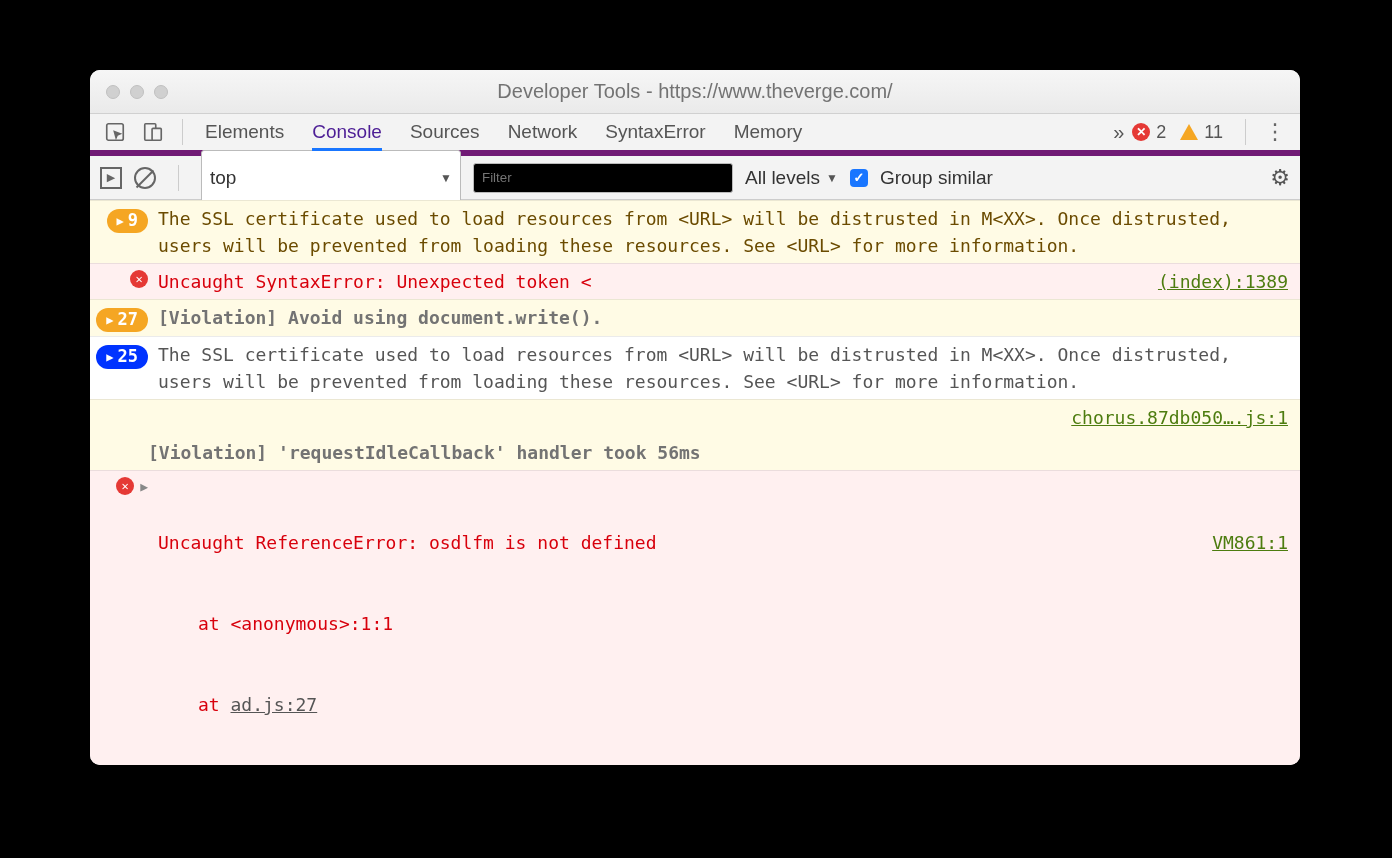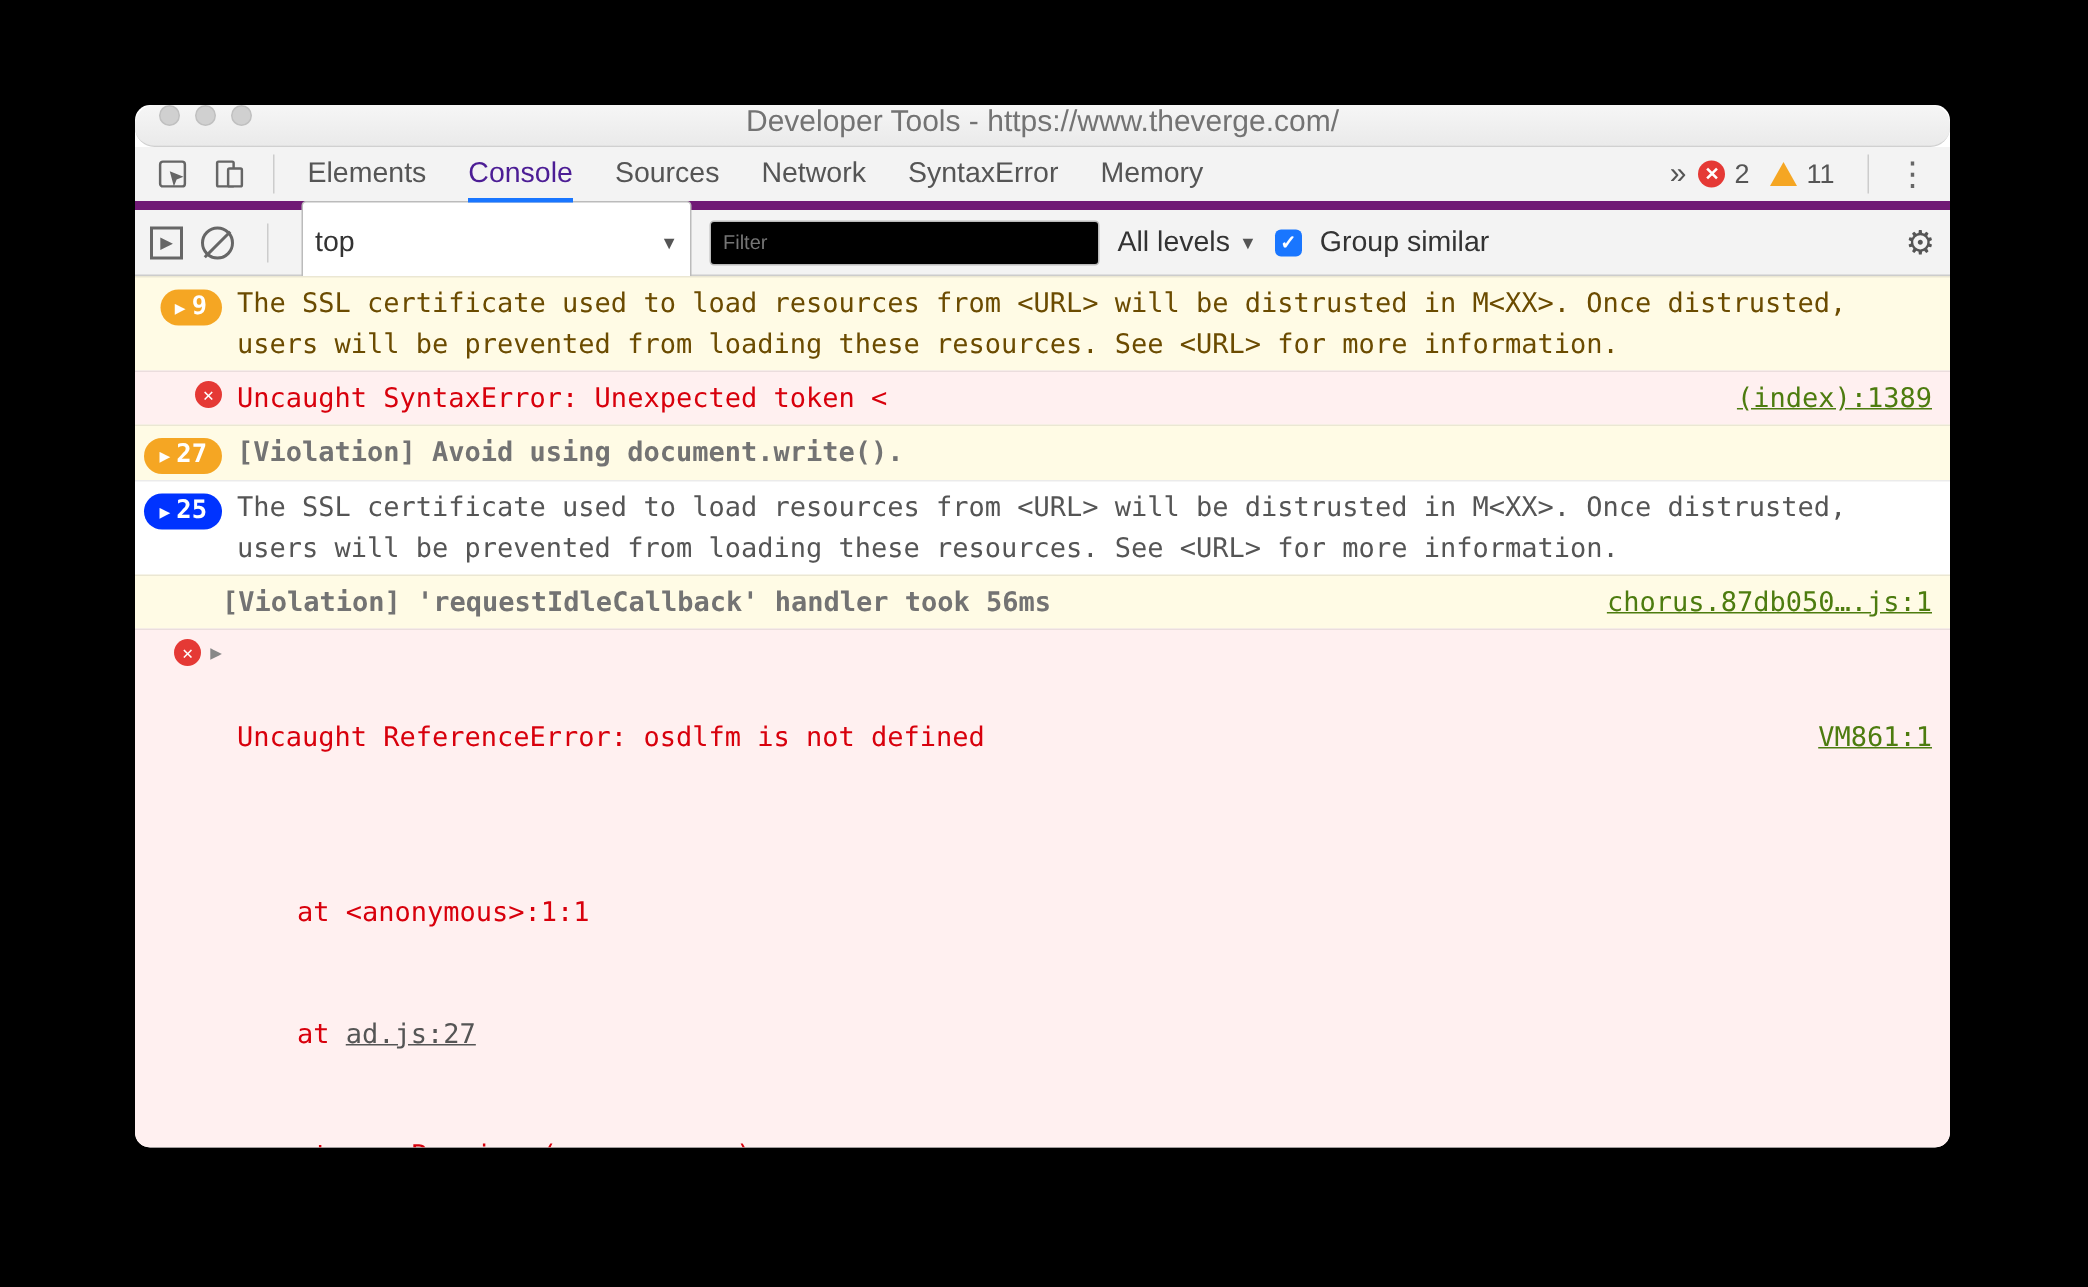--- a/index.html
+++ b/index.html
@@ -18,26 +18,26 @@
     width: 1210px;
     height: 695px;
     background: #fff;
     border-radius: 10px;
     box-shadow: 0 20px 60px rgba(0,0,0,0.6);
     overflow: hidden;
     display: flex;
     flex-direction: column;
   }
   .titlebar {
-    height: 28px;
+    height: 44px;
     background: linear-gradient(#f6f6f6,#eaeaea);
     border-bottom: 1px solid #d0d0d0;
     display: flex;
+    align-items: center;
     position: relative;
-    border-radius: 13px;
   }
   .traffic {
     display: flex;
     gap: 10px;
     padding-left: 16px;
   }
   .dot { width: 14px; height: 14px; border-radius: 50%; background:#d0d0d0; border:1px solid #c0c0c0;}
   .win-title {
     position:absolute;
     left:0; right:0;
@@ -247,32 +247,32 @@
           <span class="badge blue">
             <span class="pt">▶</span>
             <span>25</span>
           </span>
         </div>
       <div class="msg">The SSL certificate used to load resources from &lt;URL&gt; will be distrusted in M&lt;XX&gt;. Once distrusted, users will be prevented from loading these resources. See &lt;URL&gt; for more information.</div>
     </div>
 
     <div class="row violation">
       <div class="gutter"></div>
-      <div class="msg" style="margin-left:-10px;">[Violation] 'requestIdleCallback' handler took 56ms</div>
+      <div class="msg" style="margin-left:-10px;margin-top:35px;">[Violation] 'requestIdleCallback' handler took 56ms</div>
       <a class="src">chorus.87db050….js:1</a>
     </div>
 
     <div class="row error" style="align-items:flex-start;">
       <div class="gutter">
           <span class="err-dot">✕</span>
           <span class="expand">▶</span>
         </div>
       <div class="msg stack">
         <div style="display:flex;"><span style="flex:1">Uncaught ReferenceError: osdlfm is not defined</span><a class="src">VM861:1</a></div>
-        <div style="padding-left:40px;margin-top:36px;"><span>at &lt;anonymous&gt;:1:1</span></div>
+        <div style="padding-left:40px;"><span>at &lt;anonymous&gt;:1:1</span></div>
         <div style="padding-left:40px;"><span>at </span><span class="u">ad.js:27</span></div>
         <div style="padding-left:40px;"><span>at new Promise (&lt;anonymous&gt;)</span></div>
         
       </div>
     </div>
 
   </div>
 </div>
 
 </body></html>

